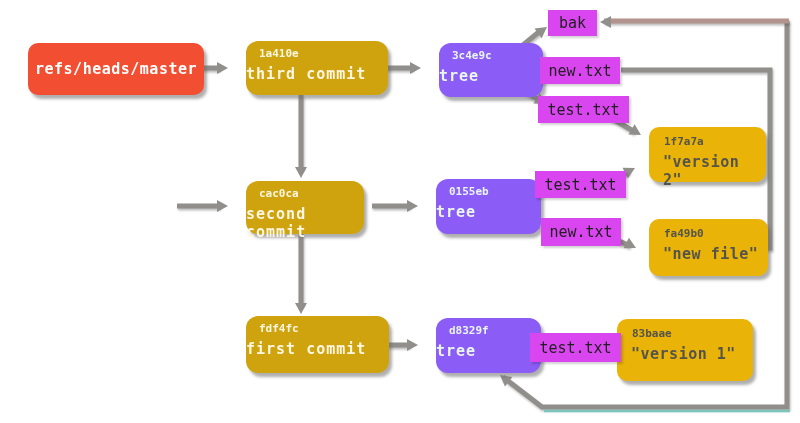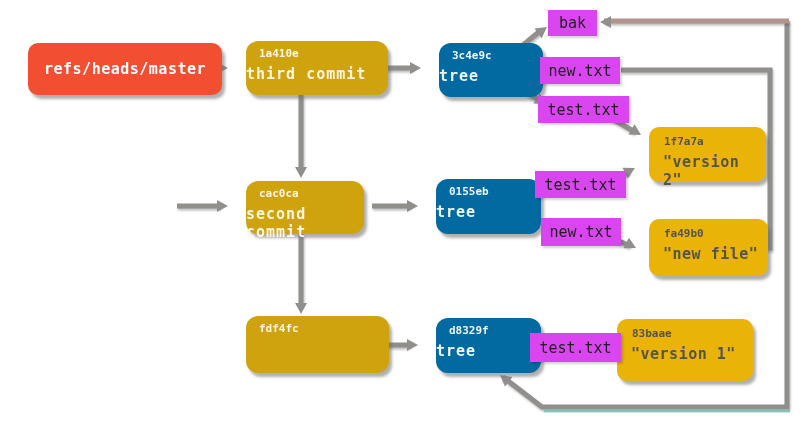--- a/index.html
+++ b/index.html
@@ -6,30 +6,30 @@
   #canvas{
     position:relative;width:800px;height:423px;background:#fff;overflow:hidden;
     font-family:"DejaVu Sans Mono","Liberation Mono",monospace;
   }
   #wires{position:absolute;left:0;top:0;width:800px;height:423px;}
   .cline{filter:drop-shadow(1px 2px 1px rgba(60,60,60,0.35));}
   .box{position:absolute;box-shadow:3px 4px 3px rgba(110,110,110,0.55);margin-left:16px;}
   .ref{background:#f14e32;border-radius:10px;color:#fff;display:flex;align-items:center;justify-content:center;
        font-size:15px;font-weight:bold;letter-spacing:0.5px;}
   .commit{background:#cfa30d;border-radius:12px;color:#fdf6e2;}
-  .tree{background:#0369a1;border-radius:12px;color:#eaf6f2;}
+  .tree{background:#8b5cf6;border-radius:12px;color:#eaf6f2;}
   .blob{background:#eab308;border-radius:10px;color:#55544c;}
   .hash{position:absolute;top:6px;left:13px;font-size:11px;font-weight:bold;}
   .boxlabel{position:absolute;left:0;top:24px;width:100%;font-size:15px;font-weight:bold;letter-spacing:1px;}
   .blob .hash{top:8px;left:15px;}
   .bloblabel{position:absolute;left:14px;top:26px;font-size:15px;font-weight:bold;letter-spacing:0.5px;}
   .filelabel{position:absolute;background:#d946ef;color:#1f1f1f;display:flex;align-items:center;justify-content:center;
        font-size:15px;box-shadow:2px 2px 2px rgba(0,0,0,0.18);}
   
-  .ref1{left:12px;top:43px;width:194px;height:52px;}
+  .ref1{left:12px;top:43px;width:176px;height:52px;}
   .ref2{left:12px;top:180px;width:165px;height:52px;}
   .commit1{left:230px;top:41px;width:142px;height:54px;}
   .commit2{left:230px;top:181px;width:118px;height:53px;}
   .commit3{left:230px;top:316px;width:143px;height:57px;}
   .tree1{left:423px;top:43px;width:104px;height:54px;}
   .tree2{left:420px;top:179px;width:105px;height:55px;}
   .tree3{left:420px;top:318px;width:105px;height:55px;}
   .blob1{left:633px;top:127px;width:117px;height:55px;}
   .blob2{left:633px;top:219px;width:119px;height:57px;}
   .blob3{left:601px;top:319px;width:136px;height:62px;}
@@ -111,20 +111,21 @@
   <div class="box commit commit1">
     <div class="hash">1a410e</div>
     <div class="boxlabel">third commit</div>
   </div>
   <div class="box commit commit2">
     <div class="hash">cac0ca</div>
     <div class="boxlabel">second commit</div>
   </div>
   <div class="box commit commit3">
     <div class="hash">fdf4fc</div>
+    <div class="boxlabel">first commit</div>
   </div>
 
   <div class="box tree tree1">
     <div class="hash">3c4e9c</div>
     <div class="boxlabel">tree</div>
   </div>
   <div class="box tree tree2">
     <div class="hash">0155eb</div>
     <div class="boxlabel">tree</div>
   </div>

